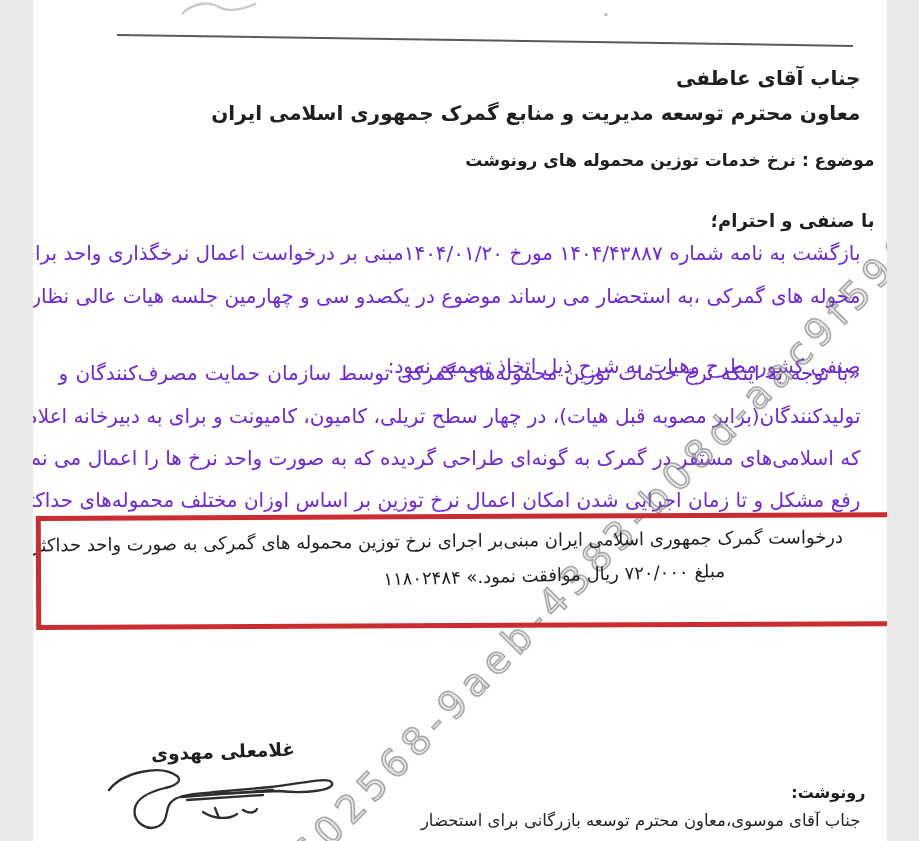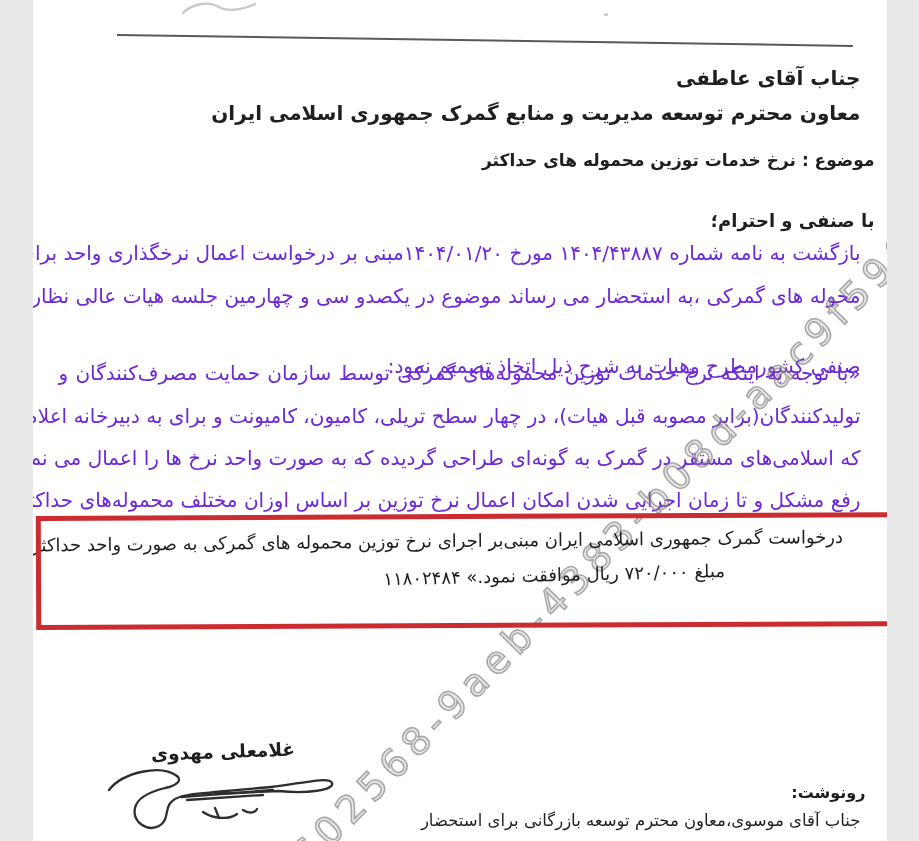--- a/index.html
+++ b/index.html
@@ -98,21 +98,21 @@
   <div class="abs top-artifact">
     <svg width="84" height="18" viewBox="0 0 84 18">
       <path d="M4,13 C14,3 30,1 40,7 C48,12 63,10 76,4" fill="none" stroke="#9c9c9c" stroke-width="2.4" stroke-linecap="round"></path>
     </svg>
   </div>
   <div class="abs scan-dot"></div>
   <div class="abs top-rule"></div>
 
   <div class="abs recipient-name">جناب آقای عاطفی</div>
   <div class="abs recipient-title">معاون محترم توسعه مدیریت و منابع گمرک جمهوری اسلامی ایران</div>
-  <div class="abs subject-line">موضوع : نرخ خدمات توزین محموله های حداکثر</div>
+  <div class="abs subject-line">موضوع : نرخ خدمات توزین محموله های رونوشت</div>
 
   <div class="abs salutation">با صنفی و احترام؛</div>
 
   <div class="abs bl j p1l1">بازگشت به نامه شماره ۱۴۰۴/۴۳۸۸۷ مورخ ۱۴۰۴/۰۱/۲۰مبنی بر درخواست اعمال نرخگذاری واحد برای توزین</div>
   <div class="abs bl j p1l2">محوله های گمرکی ،به استحضار می رساند موضوع در  یکصدو سی و چهارمین جلسه هیات عالی نظارت بر سازمان های</div>
   <div class="abs bl s p1l3">صنفی کشورمطرح وهیات به شرح ذیل اتخاذ تصمیم نمود:</div>
 
   <div class="abs bl j p2l1">«با توجه به اینکه نرخ خدمات توزین محموله‌های گمرکی توسط سازمان حمایت مصرف‌کنندگان و</div>
   <div class="abs bl j p2l2">تولیدکنندگان(برابر مصوبه قبل هیات)، در چهار سطح تریلی، کامیون، کامیونت و برای به دبیرخانه اعلام و بدین جهت</div>
   <div class="abs bl j p2l3">که اسلامی‌های مستقر در گمرک به گونه‌ای طراحی گردیده که به صورت واحد نرخ ها را اعمال می نمایند ،به منظور</div>

